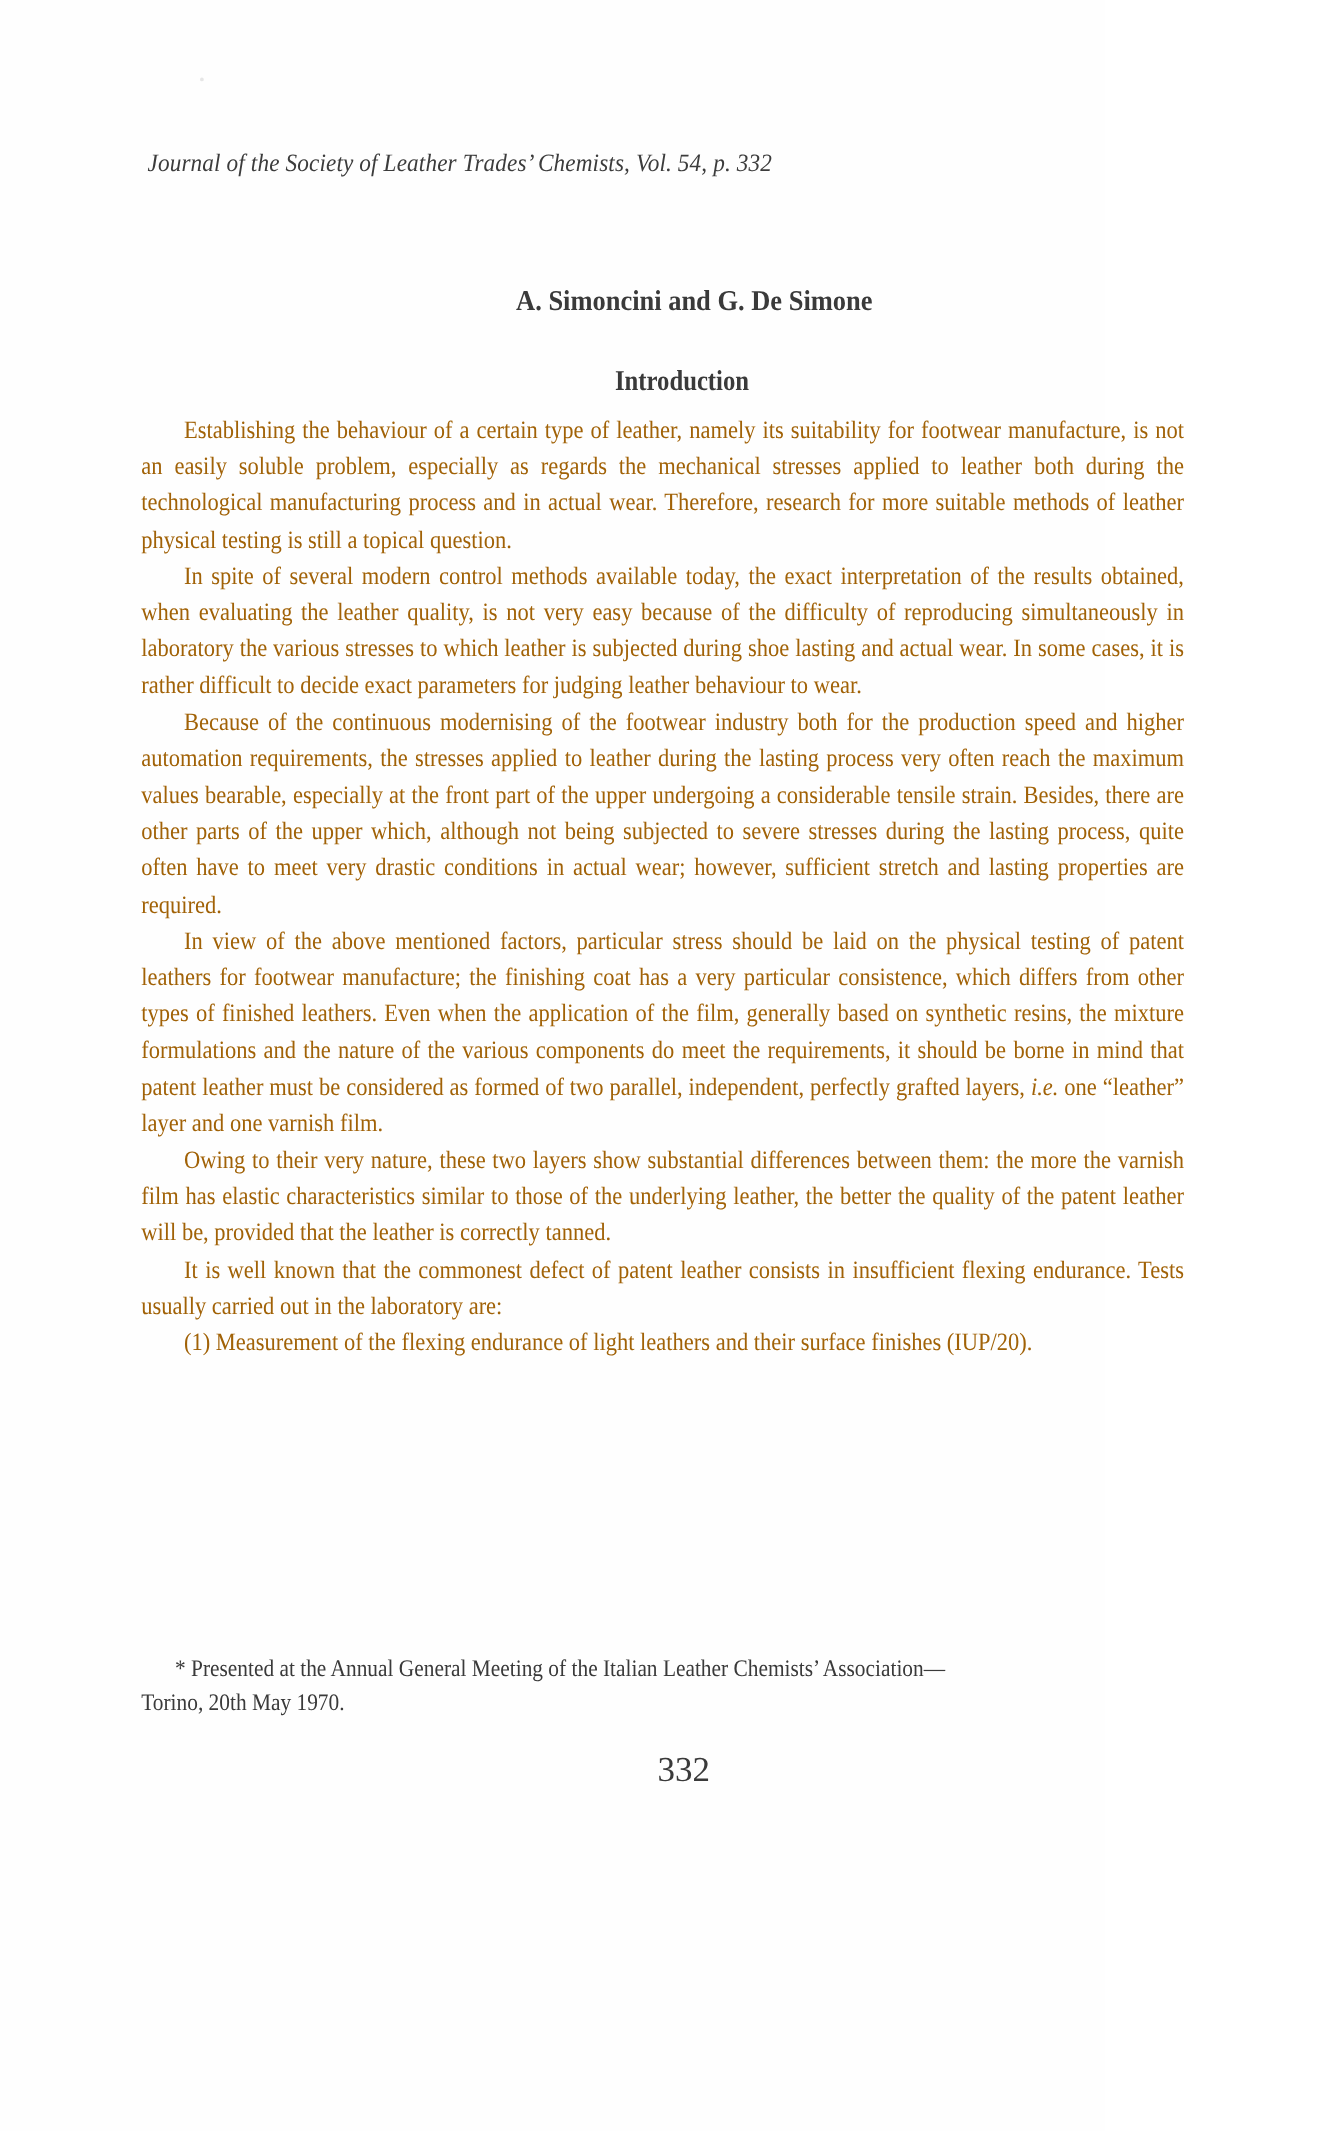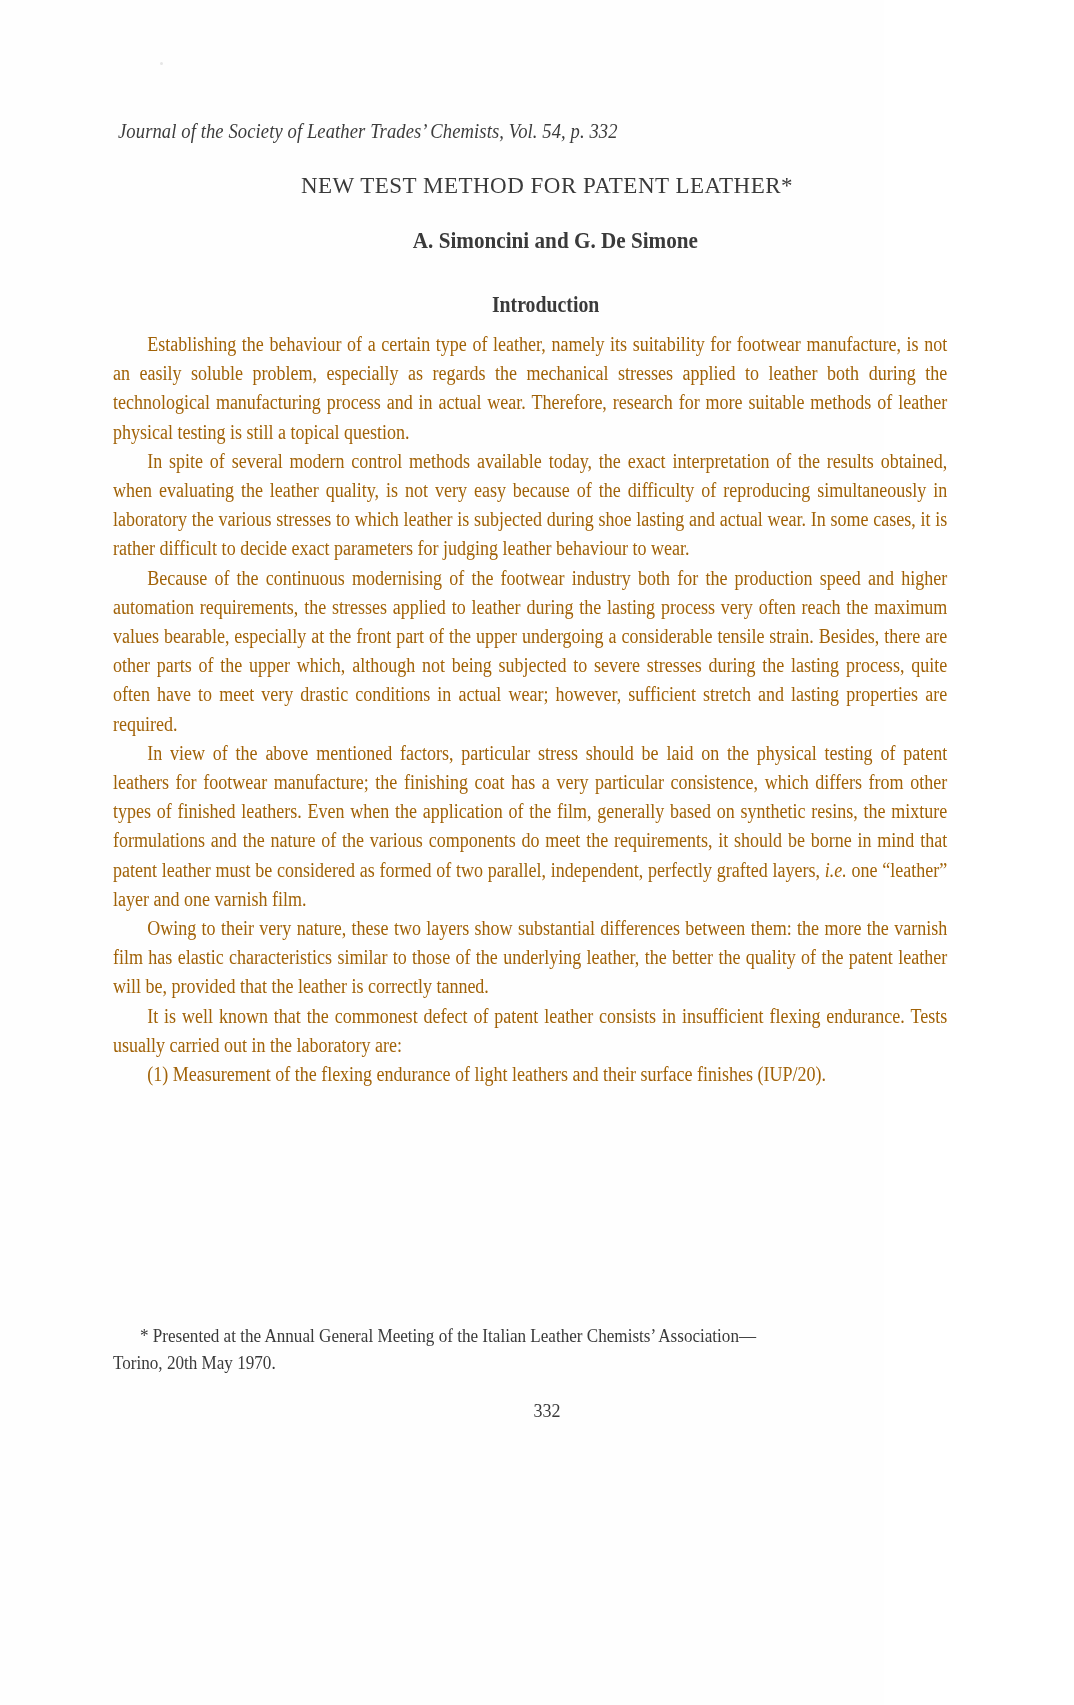--- a/index.html
+++ b/index.html
@@ -111,21 +111,21 @@
     }
     .footnote .fn-line2 {
       display: block;
     }
     .page-number {
       position: absolute;
       left: 0;
       width: 1074px;
       top: 1401px;
       text-align: center;
-      font-size: 18px;
+      font-size: 28px;
       color: #3a3a3a;
       padding-left: 20px;
       box-sizing: border-box;
     }
     .speck {
       position: absolute;
       left: 160px;
       top: 62px;
       width: 3px;
       height: 3px;
@@ -134,21 +134,20 @@
     }
   </style>
 </head>
 <body>
 
 <div class="page">
   <div class="speck"></div>
 
   <div class="running-head">Journal of the Society of Leather Trades’ Chemists, Vol. 54, p. 332</div>
 
-  <div class="title">NEW TEST METHOD FOR PATENT LEATHER*</div>
 
   <div class="authors">A. Simoncini and G. De Simone</div>
 
   <div class="section-heading">Introduction</div>
 
   <div class="body-text">
     <p class="para">Establishing the behaviour of a certain type of leather, namely its suitability for footwear manufacture, is not an easily soluble problem, especially as regards the mechanical stresses applied to leather both during the technological manufacturing process and in actual wear. Therefore, research for more suitable methods of leather physical testing is still a topical question.</p>
     <p class="para">In spite of several modern control methods available today, the exact interpretation of the results obtained, when evaluating the leather quality, is not very easy because of the difficulty of reproducing simultaneously in laboratory the various stresses to which leather is subjected during shoe lasting and actual wear. In some cases, it is rather difficult to decide exact parameters for judging leather behaviour to wear.</p>
     <p class="para">Because of the continuous modernising of the footwear industry both for the production speed and higher automation requirements, the stresses applied to leather during the lasting process very often reach the maximum values bearable, especially at the front part of the upper undergoing a considerable tensile strain. Besides, there are other parts of the upper which, although not being subjected to severe stresses during the lasting process, quite often have to meet very drastic conditions in actual wear; however, sufficient stretch and lasting properties are required.</p>
     <p class="para"><span>In view of the above mentioned factors, particular stress should be laid on the physical testing of patent leathers for footwear manufacture; the finishing coat has a very particular consistence, which differs from other types of finished leathers. Even when the application of the film, generally based on synthetic resins, the mixture formulations and the nature of the various components do meet the requirements, it should be borne in mind that patent leather must be considered as formed of two parallel, independent, perfectly grafted layers,</span> <span class="it">i.e.</span> <span>one “leather” layer and one varnish film.</span></p>

